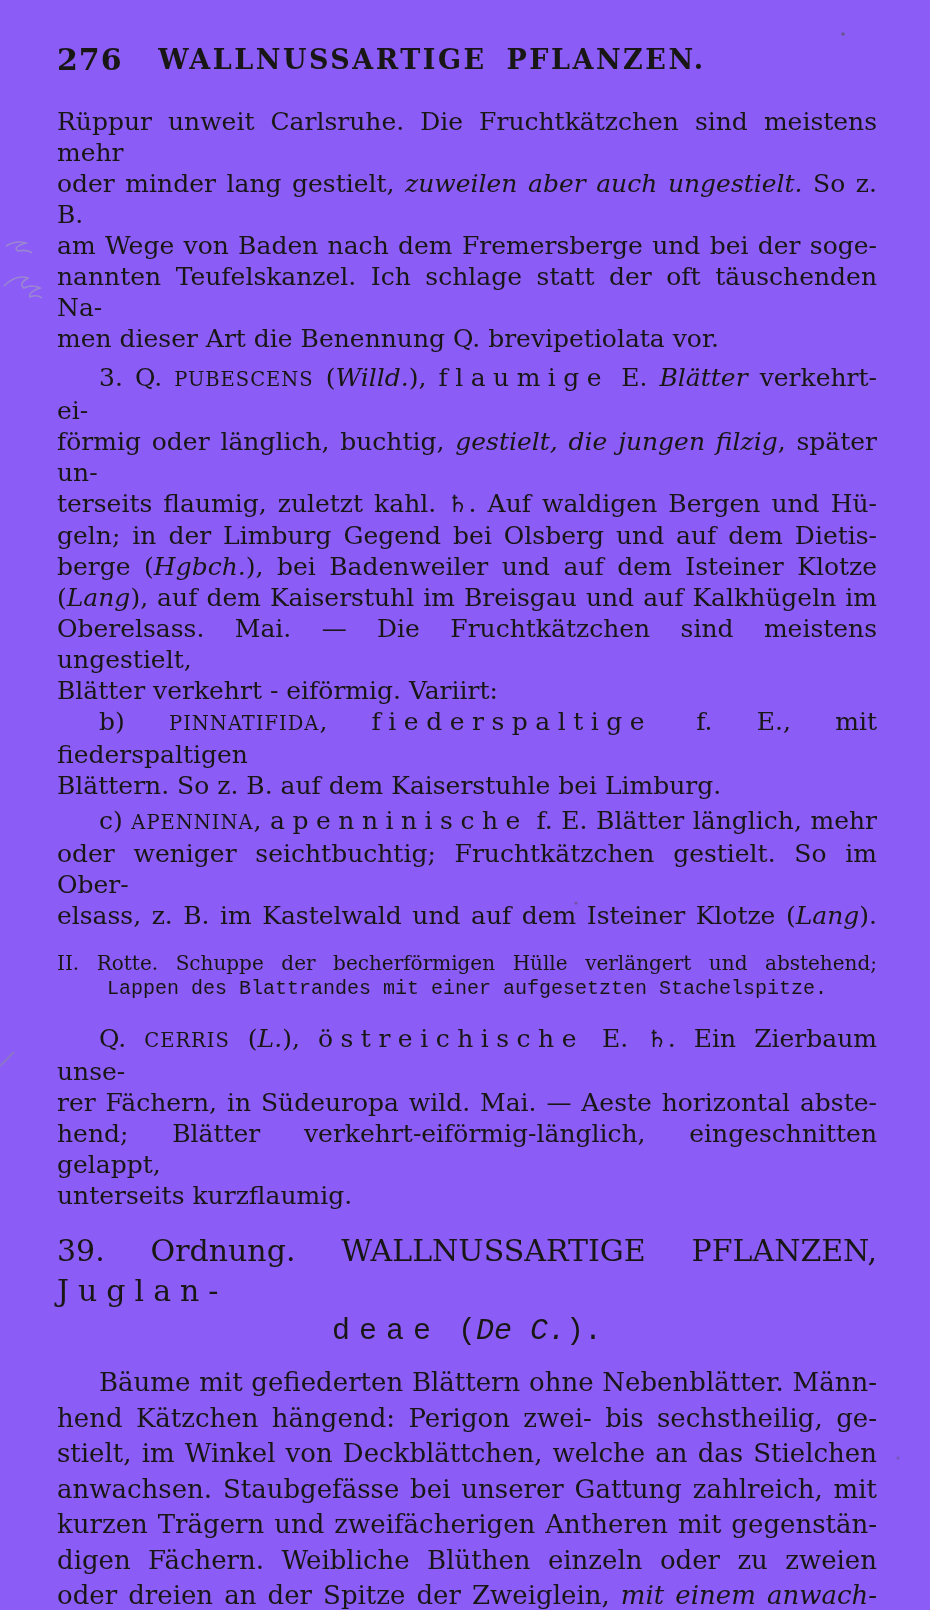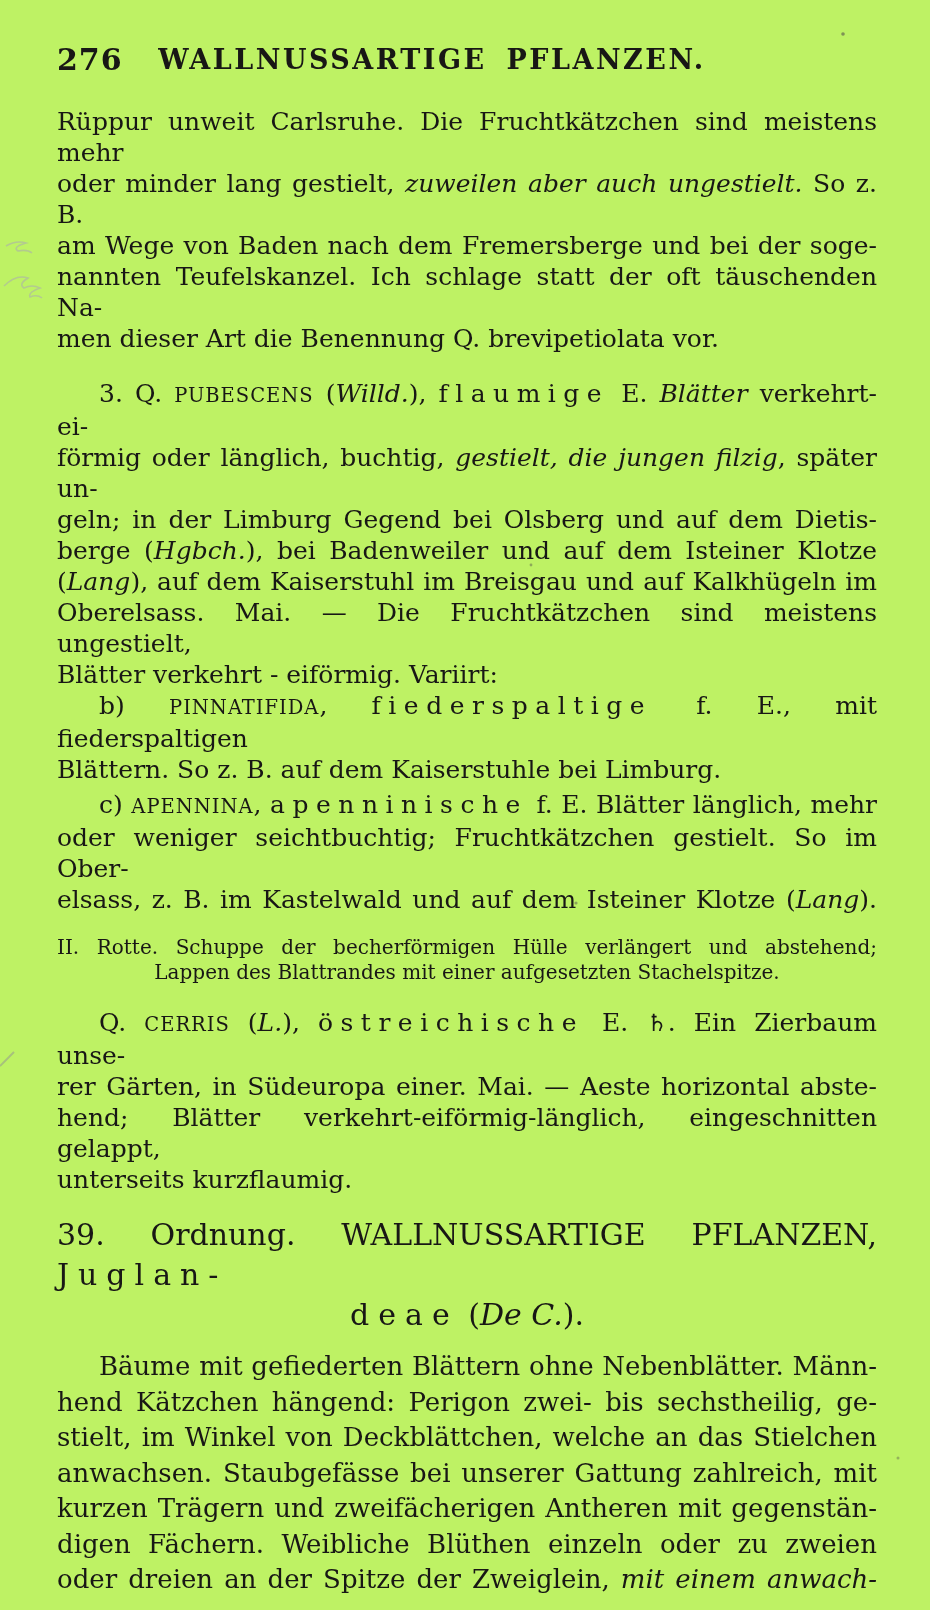--- a/index.html
+++ b/index.html
@@ -4,21 +4,21 @@
 <style>
   html, body { margin: 0; padding: 0; }
   body {
     width: 930px; height: 1610px;
     background: #ffffff;
     font-family: "DejaVu Serif", "Liberation Serif", serif;
   }
   .page {
     position: relative;
     width: 930px; height: 1610px;
-    background: #bef264;
+    background: #8b5cf6;
     color: #181715;
     overflow: hidden;
   }
   
   .running-head {
     position: absolute;
     top: 42px; left: 57px; right: 53px;
     height: 36px;
   }
   .page-number {
@@ -39,29 +39,29 @@
     position: absolute;
     top: 106px; left: 57px;
     width: 820px;
   }
   .block { margin: 0; }
   .line {
     text-align: justify;
     text-align-last: justify;
   }
   .line.align-l { text-align-last: left; }
-  .line.align-c { text-align: center; text-align-last: center; }
+  .line.align-c { text-align: center; text-align-last: center; font-family: Liberation Mono, monospace; }
   .indent .line:first-child { text-indent: 42px; }
 
   .para     { font-size: 25px; line-height: 31px; }
   .para-lg  { font-size: 26px; line-height: 35.5px; }
   .note     { font-size: 20px; line-height: 25px; }
   .heading  { font-size: 30px; line-height: 40px; }
 
-  [data-name="intro-paragraph"]         { margin-bottom: 24px; }
+  [data-name="intro-paragraph"]         { margin-bottom: 8px; }
   [data-name="species-pubescens"]       { }
   [data-name="variety-pinnatifida"]     { margin-bottom: 4px; }
   [data-name="variety-apennina"]        { margin-bottom: 20px; }
   [data-name="rotte-note"]              { margin-bottom: 22px; }
   [data-name="species-cerris"]          { margin-bottom: 20px; }
   [data-name="order-heading"]           { margin-bottom: 14px; }
 
   .seg-i  { font-style: italic; }
   .seg-sc { font-size: 0.78em; letter-spacing: 0.05em; }
   .seg-sp { letter-spacing: 0.3em; }
@@ -87,20 +87,21 @@
       <div class="block para" data-name="intro-paragraph">
         <div class="line" data-name="text-line"><span data-name="text-segment">Rüppur unweit Carlsruhe. Die Fruchtkätzchen sind meistens mehr</span></div>
         <div class="line" data-name="text-line"><span data-name="text-segment">oder minder lang gestielt, </span><span class="seg-i" data-name="text-segment">zuweilen aber auch ungestielt.</span><span data-name="text-segment"> So z. B.</span></div>
         <div class="line" data-name="text-line"><span data-name="text-segment">am Wege von Baden nach dem Fremersberge und bei der soge-</span></div>
         <div class="line" data-name="text-line"><span data-name="text-segment">nannten Teufelskanzel. Ich schlage statt der oft täuschenden Na-</span></div>
         <div class="line align-l" data-name="text-line"><span data-name="text-segment">men dieser Art die Benennung Q. brevipetiolata vor.</span></div>
       </div>
       <div class="block para indent" data-name="species-pubescens">
         <div class="line" data-name="text-line"><span data-name="text-segment">3. Q. </span><span class="seg-sc" data-name="text-segment">PUBESCENS</span><span data-name="text-segment"> (</span><span class="seg-i" data-name="text-segment">Willd.</span><span data-name="text-segment">), </span><span class="seg-sp" data-name="text-segment">flaumige</span><span data-name="text-segment"> E. </span><span class="seg-i" data-name="text-segment">Blätter</span><span data-name="text-segment"> verkehrt-ei-</span></div>
         <div class="line" data-name="text-line"><span data-name="text-segment">förmig oder länglich, buchtig, </span><span class="seg-i" data-name="text-segment">gestielt, die jungen filzig</span><span data-name="text-segment">, später un-</span></div>
+        <div class="line" data-name="text-line"><span data-name="text-segment">terseits flaumig, zuletzt kahl. </span><span class="seg-sym" data-name="saturn-symbol">♄</span><span data-name="text-segment">. Auf waldigen Bergen und Hü-</span></div>
         <div class="line" data-name="text-line"><span data-name="text-segment">geln; in der Limburg Gegend bei Olsberg und auf dem Dietis-</span></div>
         <div class="line" data-name="text-line"><span data-name="text-segment">berge (</span><span class="seg-i" data-name="text-segment">Hgbch.</span><span data-name="text-segment">), bei Badenweiler und auf dem Isteiner Klotze</span></div>
         <div class="line" data-name="text-line"><span data-name="text-segment">(</span><span class="seg-i" data-name="text-segment">Lang</span><span data-name="text-segment">), auf dem Kaiserstuhl im Breisgau und auf Kalkhügeln im</span></div>
         <div class="line" data-name="text-line"><span data-name="text-segment">Oberelsass. Mai. — Die Fruchtkätzchen sind meistens ungestielt,</span></div>
         <div class="line align-l" data-name="text-line"><span data-name="text-segment">Blätter verkehrt - eiförmig. Variirt:</span></div>
       </div>
       <div class="block para indent" data-name="variety-pinnatifida">
         <div class="line" data-name="text-line"><span data-name="text-segment">b) </span><span class="seg-sc" data-name="text-segment">PINNATIFIDA</span><span data-name="text-segment">, </span><span class="seg-sp" data-name="text-segment">fiederspaltige</span><span data-name="text-segment"> f. E., mit fiederspaltigen</span></div>
         <div class="line align-l" data-name="text-line"><span data-name="text-segment">Blättern. So z. B. auf dem Kaiserstuhle bei Limburg.</span></div>
       </div>
@@ -108,21 +109,21 @@
         <div class="line" data-name="text-line"><span data-name="text-segment">c) </span><span class="seg-sc" data-name="text-segment">APENNINA</span><span data-name="text-segment">, </span><span class="seg-sp" data-name="text-segment">apenninische</span><span data-name="text-segment"> f. E. Blätter länglich, mehr</span></div>
         <div class="line" data-name="text-line"><span data-name="text-segment">oder weniger seichtbuchtig; Fruchtkätzchen gestielt. So im Ober-</span></div>
         <div class="line" data-name="text-line"><span data-name="text-segment">elsass, z. B. im Kastelwald und auf dem Isteiner Klotze (</span><span class="seg-i" data-name="text-segment">Lang</span><span data-name="text-segment">).</span></div>
       </div>
       <div class="block note" data-name="rotte-note">
         <div class="line" data-name="text-line"><span data-name="text-segment">II. Rotte. Schuppe der becherförmigen Hülle verlängert und abstehend;</span></div>
         <div class="line align-c" data-name="text-line"><span data-name="text-segment">Lappen des Blattrandes mit einer aufgesetzten Stachelspitze.</span></div>
       </div>
       <div class="block para indent" data-name="species-cerris">
         <div class="line" data-name="text-line"><span data-name="text-segment">Q. </span><span class="seg-sc" data-name="text-segment">CERRIS</span><span data-name="text-segment"> (</span><span class="seg-i" data-name="text-segment">L.</span><span data-name="text-segment">), </span><span class="seg-sp" data-name="text-segment">östreichische</span><span data-name="text-segment"> E. </span><span class="seg-sym" data-name="saturn-symbol">♄</span><span data-name="text-segment">. Ein Zierbaum unse-</span></div>
-        <div class="line" data-name="text-line"><span data-name="text-segment">rer Gärten, in Südeuropa einer. Mai. — Aeste horizontal abste-</span></div>
+        <div class="line" data-name="text-line"><span data-name="text-segment">rer Fächern, in Südeuropa wild. Mai. — Aeste horizontal abste-</span></div>
         <div class="line" data-name="text-line"><span data-name="text-segment">hend; Blätter verkehrt-eiförmig-länglich, eingeschnitten gelappt,</span></div>
         <div class="line align-l" data-name="text-line"><span data-name="text-segment">unterseits kurzflaumig.</span></div>
       </div>
       <div class="block heading" data-name="order-heading">
         <div class="line" data-name="text-line"><span data-name="text-segment">39. Ordnung. WALLNUSSARTIGE PFLANZEN, </span><span class="seg-sp" data-name="text-segment">Juglan-</span></div>
         <div class="line align-c" data-name="text-line"><span class="seg-sp" data-name="text-segment">deae</span><span data-name="text-segment"> (</span><span class="seg-i" data-name="text-segment">De C.</span><span data-name="text-segment">).</span></div>
       </div>
       <div class="block para-lg indent" data-name="juglandeae-description">
         <div class="line" data-name="text-line"><span data-name="text-segment">Bäume mit gefiederten Blättern ohne Nebenblätter. Männ-</span></div>
         <div class="line" data-name="text-line"><span data-name="text-segment">hend Kätzchen hängend: Perigon zwei- bis sechstheilig, ge-</span></div>

